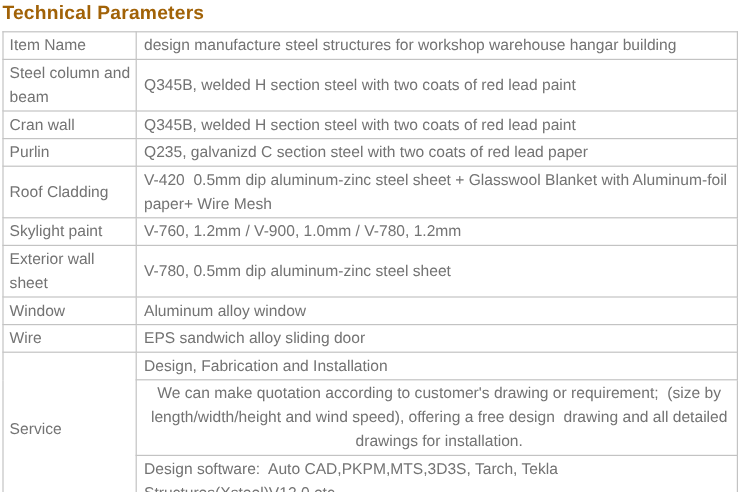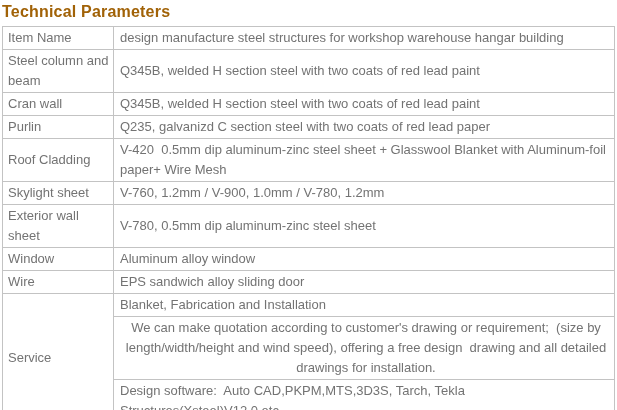--- a/index.html
+++ b/index.html
@@ -84,42 +84,42 @@
         <td class="label">Purlin</td>
         <td class="value">Q235, galvanizd C section steel with two coats of red lead paper</td>
       </tr>
 
       <tr class="rh42">
         <td class="label">Roof Cladding</td>
         <td class="value">V-420  0.5mm dip aluminum-zinc steel sheet + Glasswool Blanket with Aluminum-foil paper+ Wire Mesh</td>
       </tr>
 
       <tr class="rh22">
-        <td class="label">Skylight sheet</td>
+        <td class="label">Skylight paint</td>
         <td class="value">V-760, 1.2mm / V-900, 1.0mm / V-780, 1.2mm</td>
       </tr>
 
       <tr class="rh22">
         <td class="label">Exterior wall sheet</td>
         <td class="value">V-780, 0.5mm dip aluminum-zinc steel sheet</td>
       </tr>
 
       <tr class="rh21">
         <td class="label">Window</td>
         <td class="value">Aluminum alloy window</td>
       </tr>
 
       <tr class="rh22">
         <td class="label">Wire</td>
         <td class="value">EPS sandwich alloy sliding door</td>
       </tr>
 
       <tr class="rh22">
         <td class="label" rowspan="3">Service</td>
-        <td class="value">Blanket, Fabrication and Installation</td>
+        <td class="value">Design, Fabrication and Installation</td>
       </tr>
       <tr class="rh61">
         <td class="value">We can make quotation according to customer's drawing or requirement;  (size by length/width/height and wind speed), offering a free design  drawing and all detailed drawings for installation.</td>
       </tr>
       <tr class="rh22">
         <td class="value">Design software:  Auto CAD,PKPM,MTS,3D3S, Tarch, Tekla Structures(Xsteel)V12.0.etc</td>
       </tr>
 
     </tbody>
   </table>

